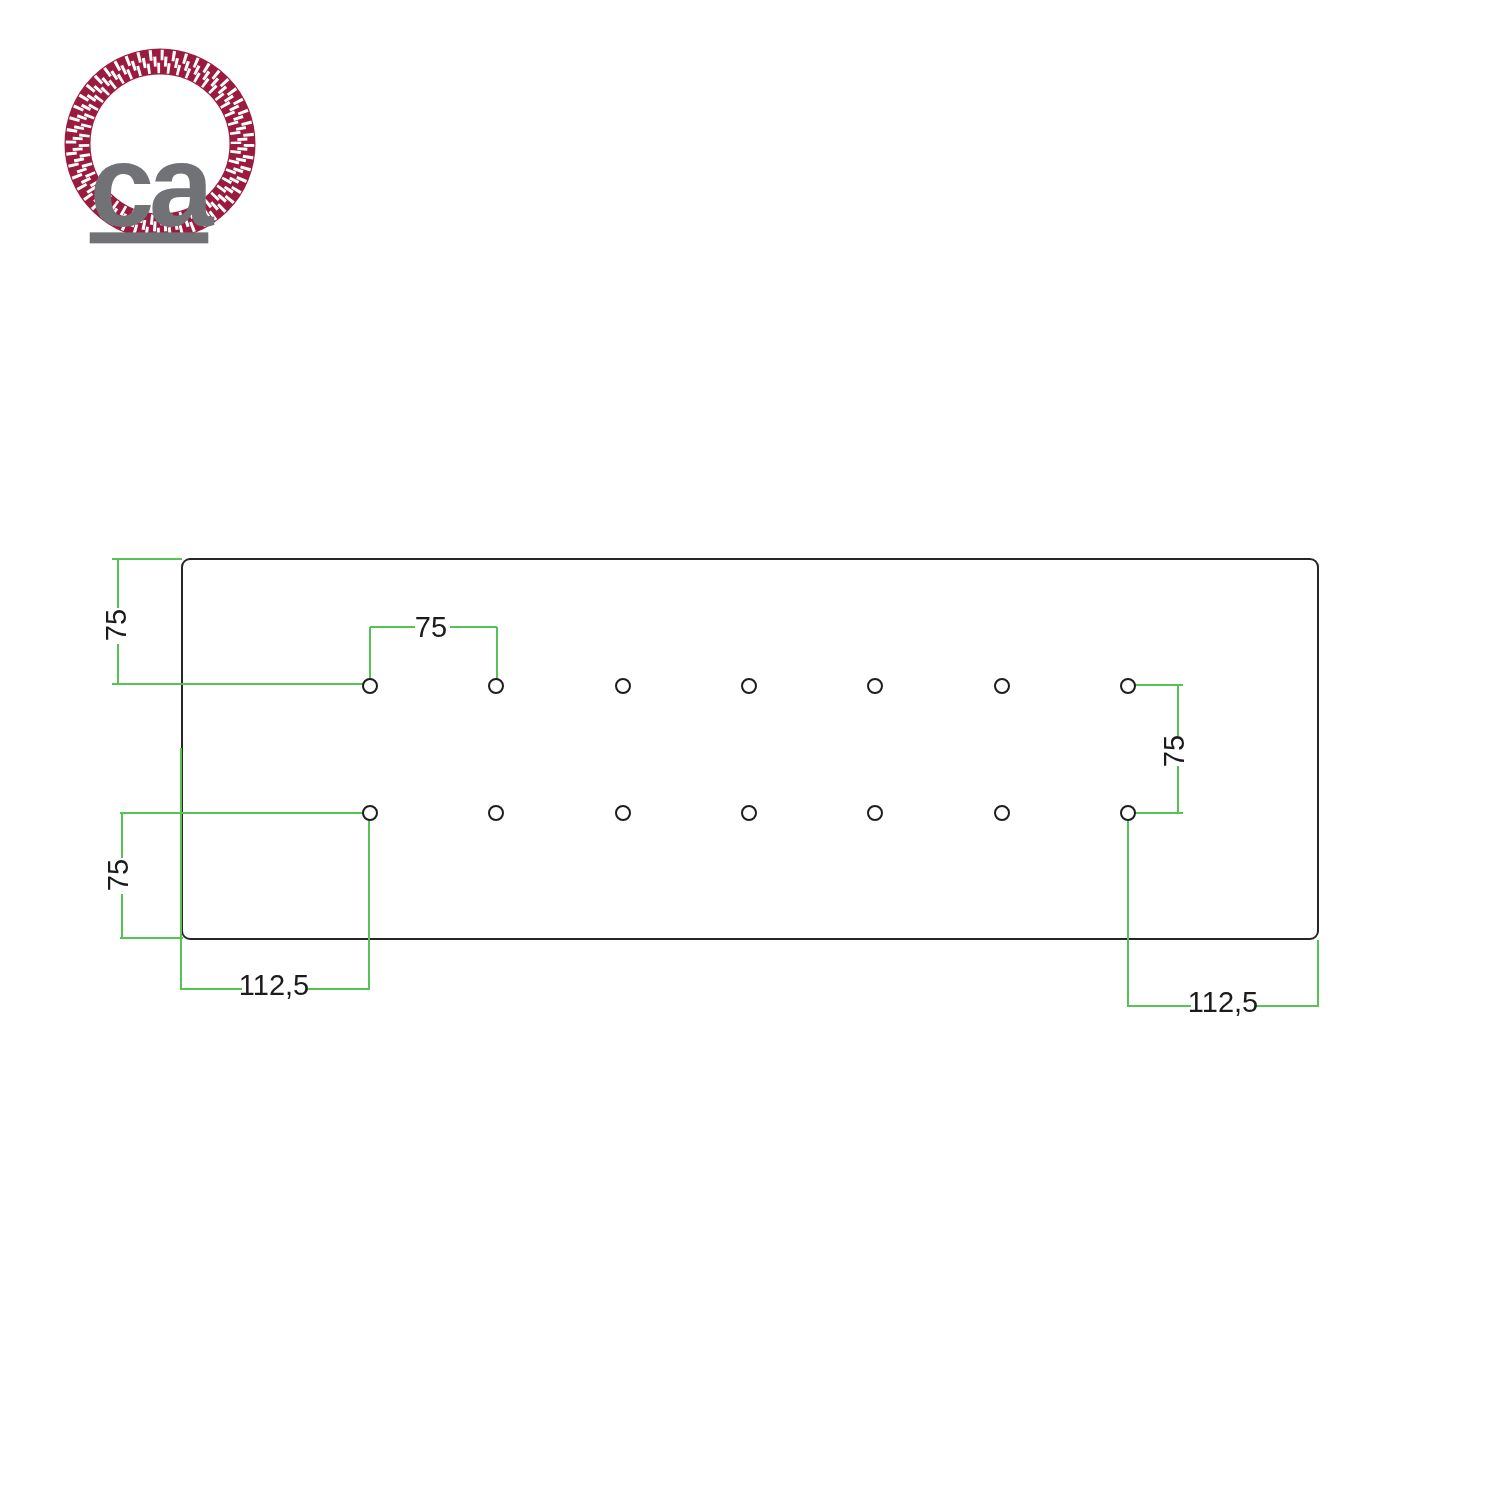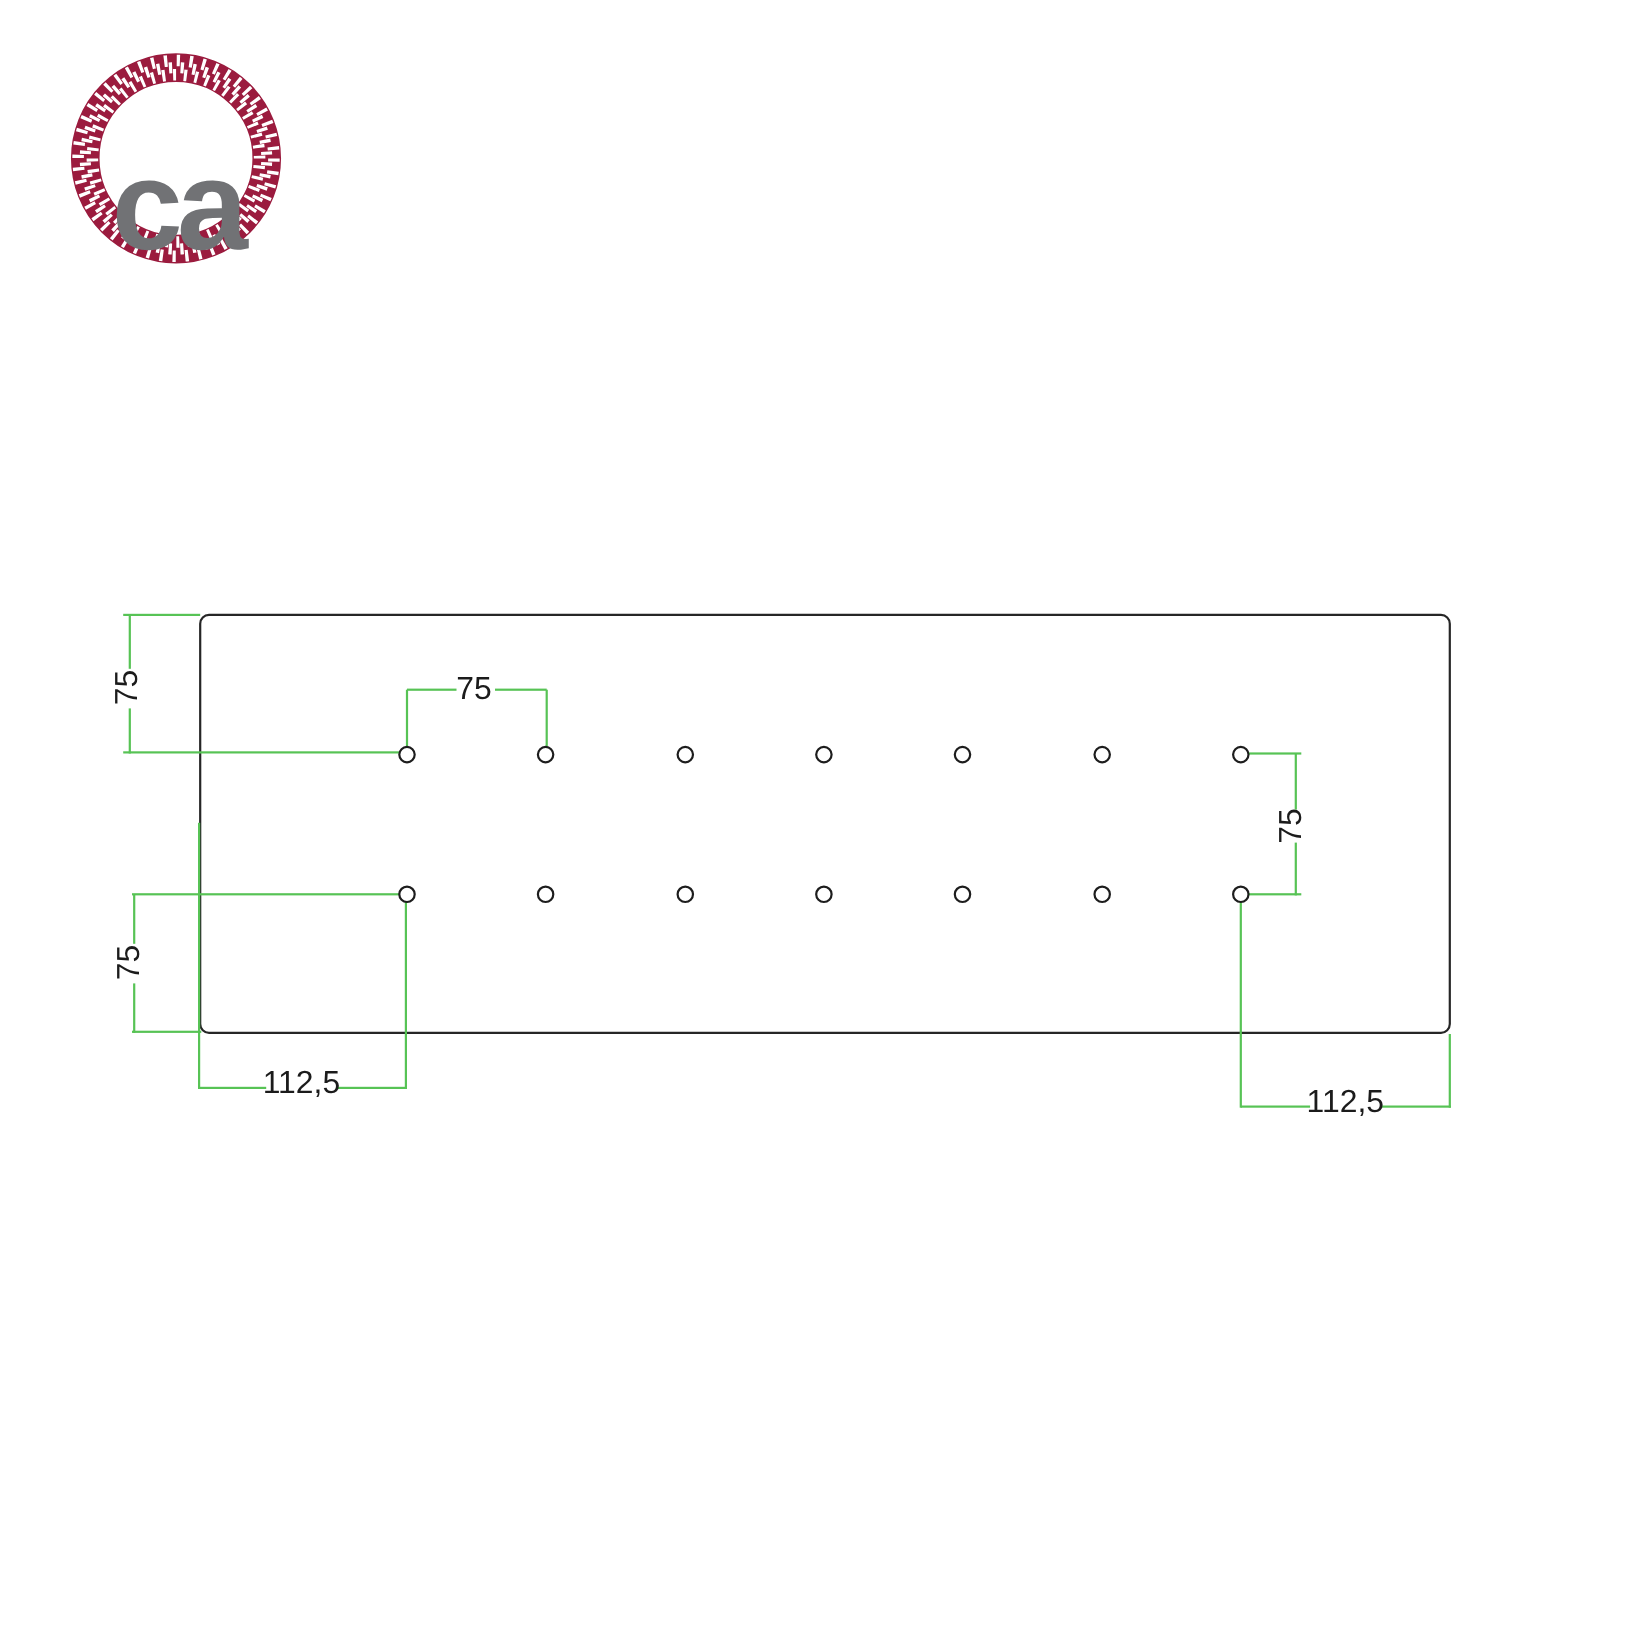--- a/index.html
+++ b/index.html
@@ -2,22 +2,22 @@
 <html><head>
 <meta charset="utf-8">
 <style>
   html,body{margin:0;padding:0;background:#fff;}
   .canvas{position:relative;width:1500px;height:1500px;background:#ffffff;overflow:hidden;
           font-family:"Liberation Sans", sans-serif;}
 
   
   .logo{position:absolute;left:60px;top:44px;width:200px;height:200px;}
   .logo svg{position:absolute;left:0;top:0;}
-  .logo-text{position:absolute;left:101px;top:147px;transform:translate(-50%,-54%);
-             font-size:116px;font-weight:bold;letter-spacing:-0.045em;line-height:1;}
+  .logo-text{position:absolute;left:89px;top:147px;transform:translate(-50%,-54%);
+             font-size:116px;font-weight:bold;letter-spacing:-0.045em;line-height:1;text-decoration:underline;}
 
   
   .plate{position:absolute;box-sizing:border-box;left:181px;top:558px;width:1138px;height:382px;
          border:2px solid #262626;border-radius:9px;background:#ffffff;}
   .hole{position:absolute;box-sizing:border-box;width:16px;height:16px;border:2px solid #1d1d1d;
         border-radius:50%;background:#ffffff;}
   .gl{position:absolute;background:#57c355;}
   .gl.h{height:2px;}
   .gl.v{width:2px;}
   .lab{position:absolute;font-size:29px;color:#1b1b1b;white-space:nowrap;line-height:1;

